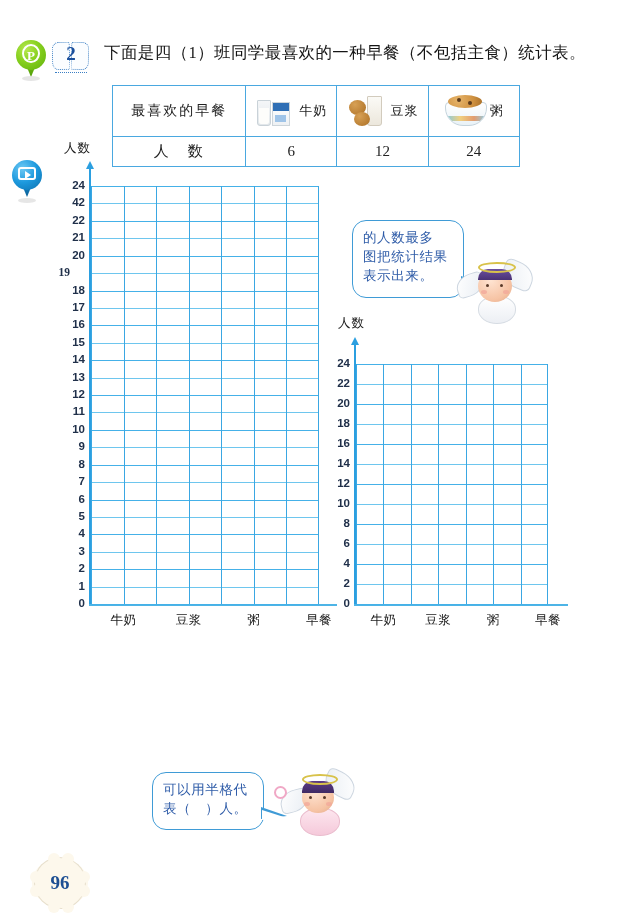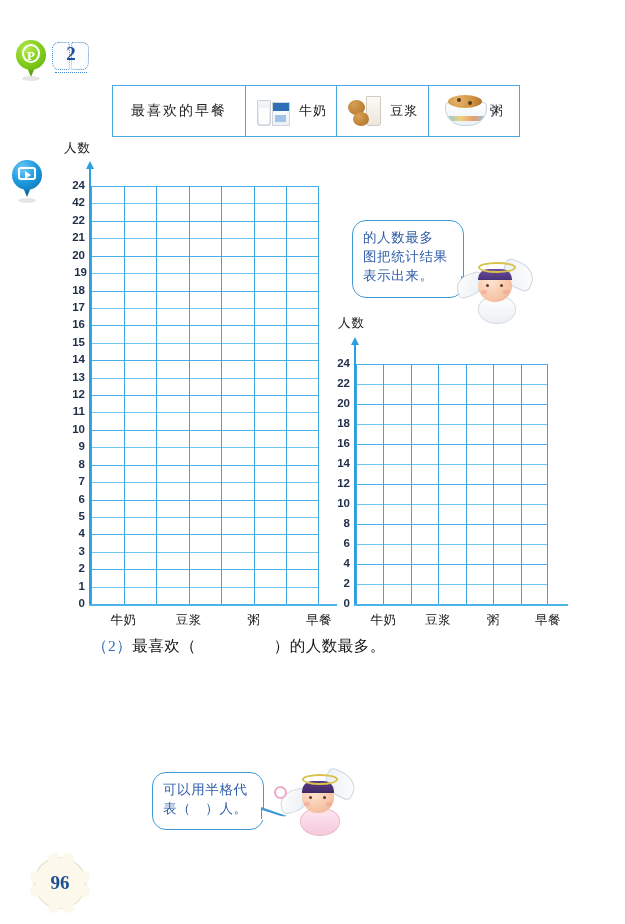--- a/index.html
+++ b/index.html
@@ -452,20 +452,21 @@
   </div>
   <div class="pin-shadow" style="left:22px;top:40px;"></div>
 
   <div class="booknum">
     <div class="page-l"></div>
     <div class="page-r"></div>
     <div class="binding"></div>
     <div class="num">2</div>
   </div>
 
+  <div class="problem-text">下面是四（1）班同学最喜欢的一种早餐（不包括主食）统计表。</div>
 </div>
 
 <div class="pin-blue">
   <div class="pin-blue-tail"></div>
   <div class="pin-blue-body"></div>
   <div class="pin-blue-glyph"></div>
 </div>
 <div class="pin-blue-shadow" style="left:18px;top:198px;"></div>
 
 <table class="stat-table">
@@ -495,20 +496,26 @@
       <div class="food-cell">
         <span class="icon-porridge">
           <span class="bowl"></span>
               <span class="grain"></span>
               <span class="dot1"></span>
               <span class="dot2"></span>
         </span>
         <span class="food-label">粥</span>
       </div>
     </td>
+  </tr>
+  <tr class="row-count">
+    <td class="c0">人　数</td>
+    <td class="cx">6</td>
+    <td class="cx">12</td>
+    <td class="cx">24</td>
   </tr>
 </tbody>
   </table>
 
 <div class="chart" id="chart-left" style="left:0; top:0; width:350px; height:640px;">
   <div class="axis-label" id="lbl-left-y" style="left:64px; top:140px;">人数</div>
   <div class="axis-y-arrow" style="left:86px; top:161px;"></div>
   <div class="axis-y" style="left:89px; top:168px; height:437px;"></div>
   <div class="axis-x" style="left:89px; top:604px; width:248px;"></div>
   <div class="grid-area" id="grid-left" style="left:91px; top:186px; width:228px; height:418px;">
@@ -545,21 +552,21 @@
       <div class="gl-v" style="left: 162.857px; height: 418px;"></div>
       <div class="gl-v" style="left: 195.429px; height: 418px;"></div>
       <div class="gl-v" style="left: 227px; height: 418px;"></div>
     </div>
   <div id="yticks-left">
       <div class="ytick" style="left: 57px; width: 28px; top: 179px;">24</div>
       <div class="ytick" style="left: 57px; width: 28px; top: 196.417px;">42</div>
       <div class="ytick" style="left: 57px; width: 28px; top: 213.833px;">22</div>
       <div class="ytick" style="left: 57px; width: 28px; top: 231.25px;">21</div>
       <div class="ytick" style="left: 57px; width: 28px; top: 248.667px;">20</div>
-      <div class="ytick" style="left: 59px; width: 28px; top: 266.083px;">19</div>
+      <div class="ytick" style="left: 42px; width: 28px; top: 266.083px; font-family: Liberation Serif, serif;">19</div>
       <div class="ytick" style="left: 57px; width: 28px; top: 283.5px;">18</div>
       <div class="ytick" style="left: 57px; width: 28px; top: 300.917px;">17</div>
       <div class="ytick" style="left: 57px; width: 28px; top: 318.333px;">16</div>
       <div class="ytick" style="left: 57px; width: 28px; top: 335.75px;">15</div>
       <div class="ytick" style="left: 57px; width: 28px; top: 353.167px;">14</div>
       <div class="ytick" style="left: 57px; width: 28px; top: 370.583px;">13</div>
       <div class="ytick" style="left: 57px; width: 28px; top: 388px;">12</div>
       <div class="ytick" style="left: 57px; width: 28px; top: 405.417px;">11</div>
       <div class="ytick" style="left: 57px; width: 28px; top: 422.833px;">10</div>
       <div class="ytick" style="left: 57px; width: 28px; top: 440.25px;">9</div>
@@ -646,23 +653,20 @@
   <div class="ch-head" style="left:20px; top:14px; width:34px; height:32px;"></div>
   <div class="ch-hair" style="left:20px; top:13px; width:34px; height:11px; background:linear-gradient(180deg,#6b4fa0 0%,#4a3275 100%);"></div>
   <div class="ch-halo" style="left:20px; top:6px; width:34px;"></div>
   <div class="ch-eye" style="left:28px; top:28px;"></div>
   <div class="ch-eye" style="left:42px; top:28px;"></div>
   <div class="ch-cheek" style="left:23px; top:34px;"></div>
   <div class="ch-cheek" style="left:45px; top:34px;"></div>
 </div>
 
 <div class="qlist">
-  <div class="qrow">
-    <span class="qnum">（2）</span><span class="qtext">最喜欢（</span><span class="qblank">　　　　　</span><span class="qtext">）的人数最多。</span>
-  </div>
 </div>
 
 <div class="bubble bubble-2" style="left:152px; top:772px; width:112px; height:58px;">
   <div>可以用半格代</div>
   <div>表（　）人。</div>
   <span class="tail"></span>
 </div>
 
 <div class="cherub" style="left:284px; top:770px; width:76px; height:66px;">
   <div class="ch-wing" style="left:-4px; top:20px; width:26px; height:20px; transform:rotate(-14deg);"></div>

